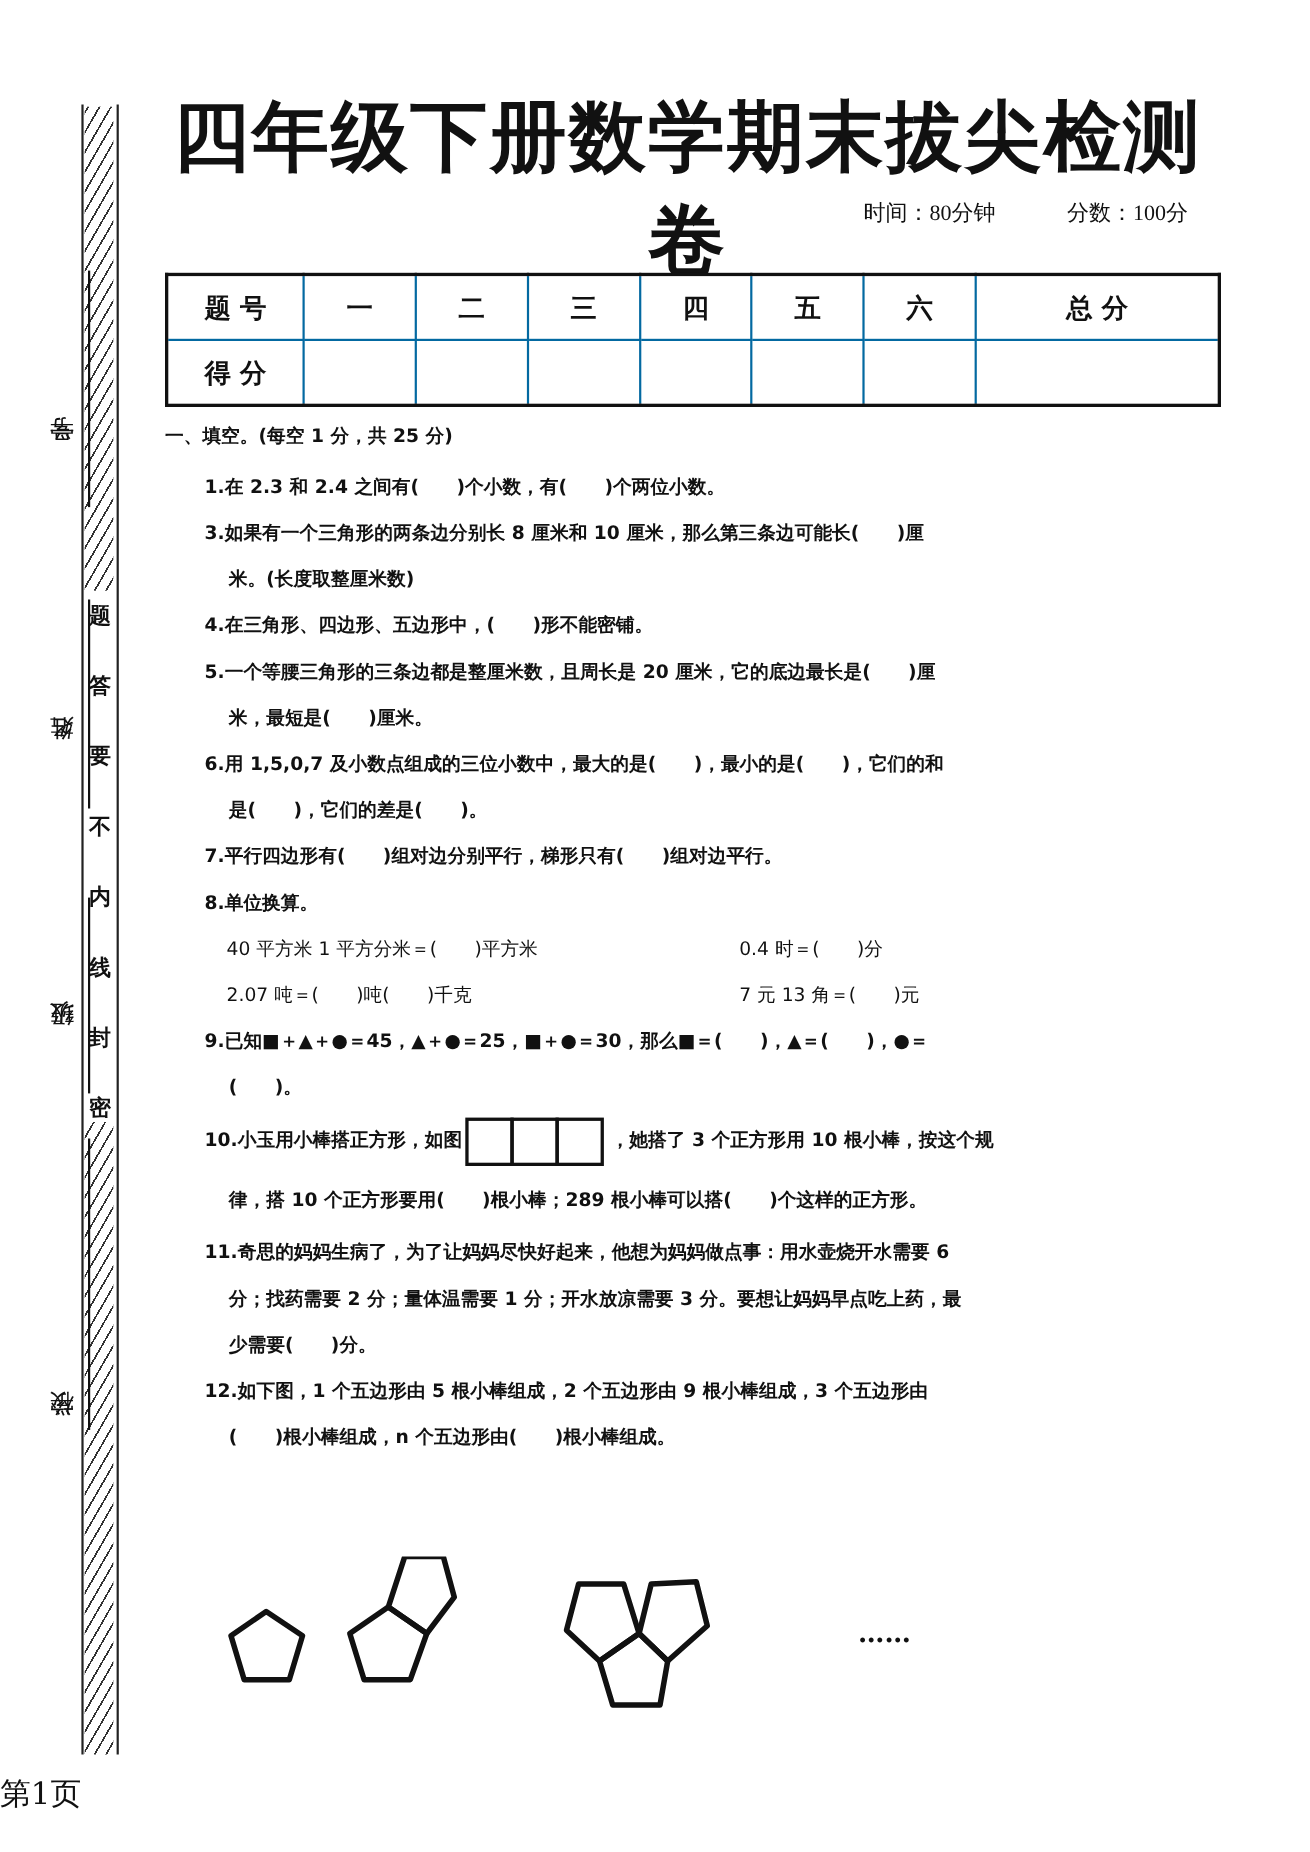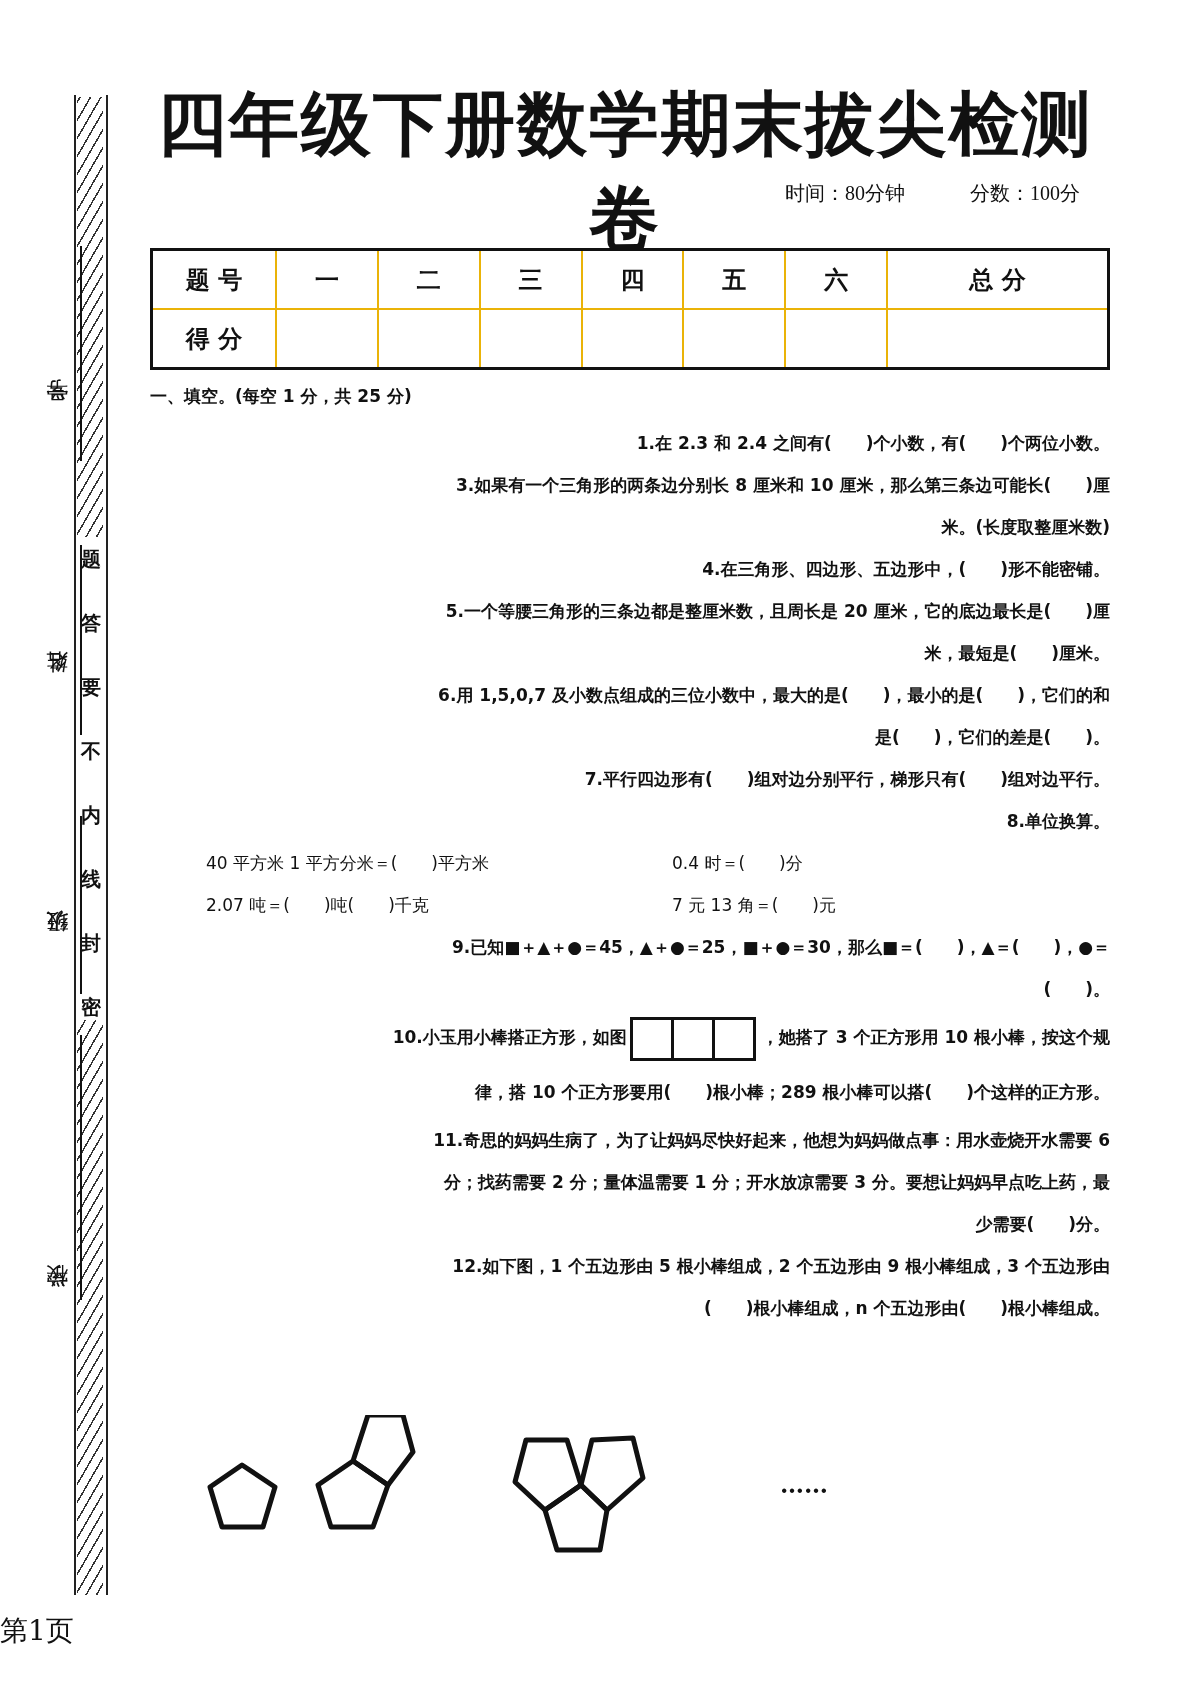--- a/index.html
+++ b/index.html
@@ -15,26 +15,26 @@
   .field .lbl { position:absolute; left:22px; font-size:22px; writing-mode:vertical-rl;
                 transform:rotate(180deg); font-family:"DejaVu Sans", sans-serif; }
   .field .ln { position:absolute; left:60px; border-left:2px solid #111; }
   .title { position:absolute; left:140px; top:78px; width:970px; text-align:center;
            font-size:70px; font-weight:bold; font-family:"DejaVu Sans", sans-serif; letter-spacing:2px; }
   .subtitle { position:absolute; left:140px; top:180px; width:970px; text-align:right; font-size:20px;
               font-family:Liberation Serif, serif; }
   .subtitle span { margin:0 30px; }
   table.score { position:absolute; left:150px; top:248px; width:960px; height:114px;
                 border-collapse:collapse; border:3px solid #111; }
-  table.score td { border:2px solid #eab308; text-align:center; font-size:24px; font-weight:bold;
+  table.score td { border:2px solid #0369a1; text-align:center; font-size:24px; font-weight:bold;
                    font-family:"DejaVu Sans", sans-serif; height:55px; }
   .content { position:absolute; left:150px; top:385px; width:960px;
              font-family:"DejaVu Sans", sans-serif; font-weight:bold; font-size:17px; }
   .sec { margin:0 0 14px 0; }
-  .q { margin-left:36px; line-height:42px;text-align:right; }
+  .q { margin-left:36px; line-height:42px; }
   .q .cont { display:block; padding-left:22px; }
   .row2 { display:flex; margin-left:56px; line-height:42px; font-weight:normal;gap:28px; }
   .row2 span { display:inline-block; width:500px; }
   .sq { display:inline-block; width:38px; height:38px; border:3px solid #111; vertical-align:middle; margin-left:-3px; }
   .sqwrap { display:inline-block; margin:0 6px; vertical-align:middle; }
   .figs { position:absolute; left:200px; top:1415px; width:700px; height:140px; }
   .dots { position:absolute; left:780px; top:1470px; font-size:24px; font-weight:bold; }
   .pagenum { position:absolute; left:0; width:1191px; top:1612px; 
              font-size:28px; font-family:"DejaVu Serif", serif; }
 </style>

